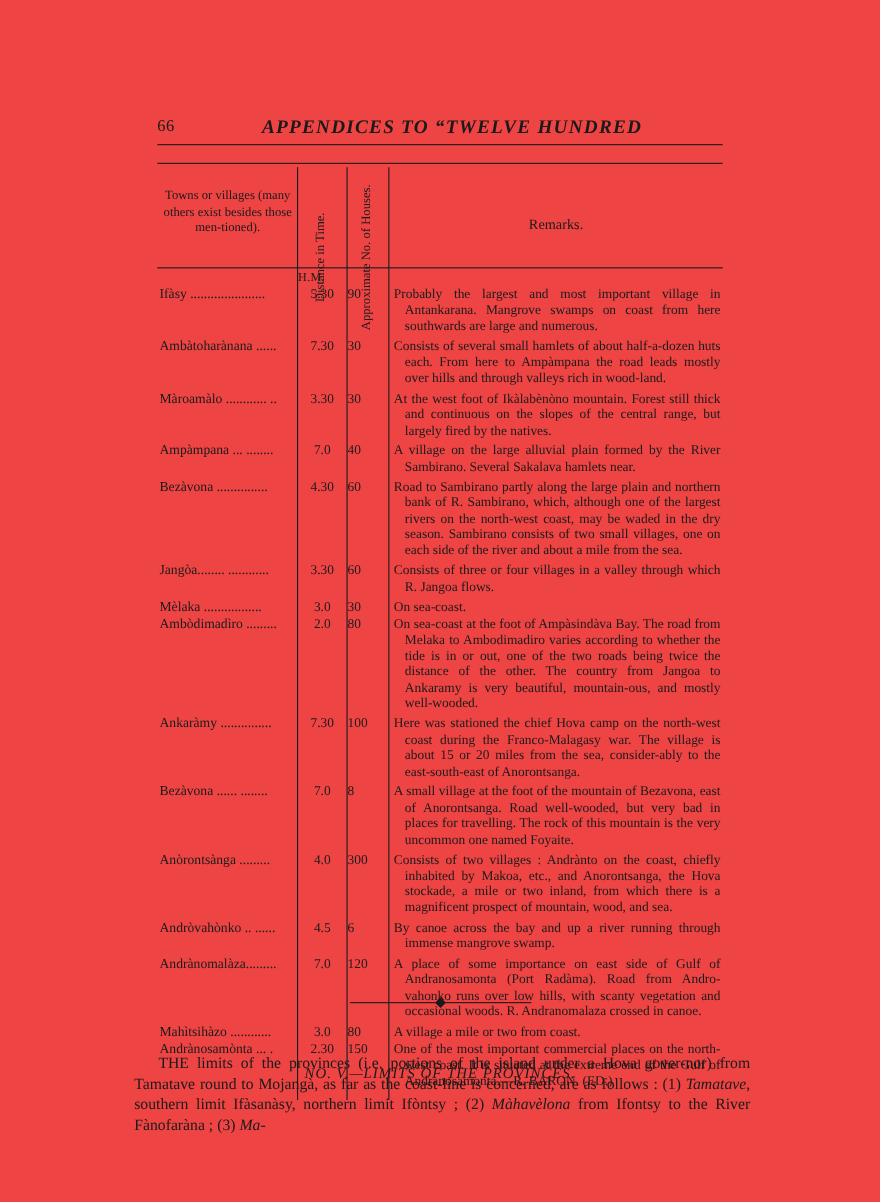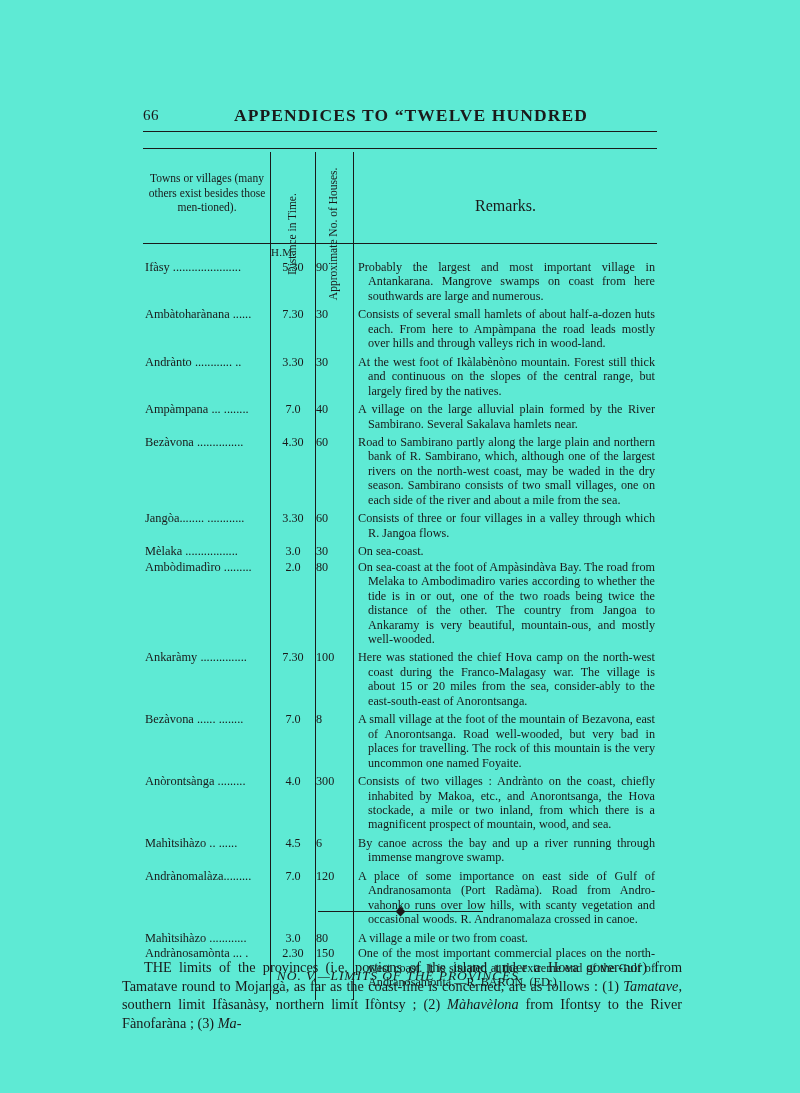--- a/index.html
+++ b/index.html
@@ -14,21 +14,21 @@
     font-family: "Liberation Serif", "DejaVu Serif", serif;
     color: #1a1a1a;
     overflow: hidden;
   }
 
   .page {
     position: absolute;
     left: 0; top: 0;
     width: 800px;
     height: 1093px;
-    background: #5eead4;
+    background: #ef4444;
   }
 
   
   .running-head {
     position: absolute;
     left: 143px;
     top: 105px;
     width: 514px;
     height: 22px;
   }
@@ -38,20 +38,21 @@
     top: 2px;
     font-size: 15px;
     letter-spacing: 0.5px;
   }
   .head-title {
     position: absolute;
     left: 0;
     top: 0;
     width: 514px;
     text-align: center;
+    font-style: italic;
     font-weight: bold;
     font-size: 17.5px;
     letter-spacing: 1.1px;
     padding-left: 22px;
     box-sizing: border-box;
   }
   .head-rule {
     position: absolute;
     left: 143px;
     top: 131px;
@@ -104,21 +105,21 @@
     left: 4px;
     top: 23px;
     width: 120px;
     text-align: center;
   }
   .hdr-remarks {
     left: 215px;
     top: 48px;
     width: 295px;
     text-align: center;
-    font-size: 16px;
+    font-size: 13px;
   }
   
   .hdr-rot {
     position: absolute;
     bottom: 0;
     height: 88px;
     display: flex;
     align-items: flex-end;
     justify-content: center;
   }
@@ -289,21 +290,21 @@
             <div class="cell-houses">90</div>
             <div class="cell-remarks">Probably the largest and most important village in Antankarana. Mangrove swamps on coast from here southwards are large and numerous.</div>
           </div>
           <div class="row" style="position: absolute; top: 63.35px; left: 0px;">
             <div class="cell-town">Ambàtoharànana ......</div>
             <div class="cell-dist">7.30</div>
             <div class="cell-houses">30</div>
             <div class="cell-remarks">Consists of several small hamlets of about half-a-dozen huts each. From here to Ampàmpana the road leads mostly over hills and through valleys rich in wood-land.</div>
           </div>
           <div class="row" style="position: absolute; top: 110.7px; left: 0px;">
-            <div class="cell-town">Andrànto ............ ..</div>
+            <div class="cell-town">Màroamàlo ............ ..</div>
             <div class="cell-dist">3.30</div>
             <div class="cell-houses">30</div>
             <div class="cell-remarks">At the west foot of Ikàlabènòno mountain. Forest still thick and continuous on the slopes of the central range, but largely fired by the natives.</div>
           </div>
           <div class="row" style="position: absolute; top: 158.05px; left: 0px;">
             <div class="cell-town">Ampàmpana ... ........</div>
             <div class="cell-dist">7.0</div>
             <div class="cell-houses">40</div>
             <div class="cell-remarks">A village on the large alluvial plain formed by the River Sambirano. Several Sakalava hamlets near.</div>
           </div>
@@ -343,21 +344,21 @@
             <div class="cell-houses">8</div>
             <div class="cell-remarks">A small village at the foot of the mountain of Bezavona, east of Anorontsanga. Road well-wooded, but very bad in places for travelling. The rock of this mountain is the very uncommon one named Foyaite.</div>
           </div>
           <div class="row" style="position: absolute; top: 530.05px; left: 0px;">
             <div class="cell-town">Anòrontsànga  .........</div>
             <div class="cell-dist">4.0</div>
             <div class="cell-houses">300</div>
             <div class="cell-remarks">Consists of two villages : Andrànto on the coast, chiefly inhabited by Makoa, etc., and Anorontsanga, the Hova stockade, a mile or two inland, from which there is a magnificent prospect of mountain, wood, and sea.</div>
           </div>
           <div class="row" style="position: absolute; top: 591.85px; left: 0px;">
-            <div class="cell-town">Mahìtsihàzo .. ......</div>
+            <div class="cell-town">Andròvahònko .. ......</div>
             <div class="cell-dist">4.5</div>
             <div class="cell-houses">6</div>
             <div class="cell-remarks">By canoe across the bay and up a river running through immense mangrove swamp.</div>
           </div>
           <div class="row" style="position: absolute; top: 624.75px; left: 0px;">
             <div class="cell-town">Andrànomalàza.........</div>
             <div class="cell-dist">7.0</div>
             <div class="cell-houses">120</div>
             <div class="cell-remarks">A place of some importance on east side of Gulf of Andranosamonta (Port Radàma). Road from Andro-vahonko runs over low hills, with scanty vegetation and occasional woods. R. Andranomalaza crossed in canoe.</div>
           </div>

